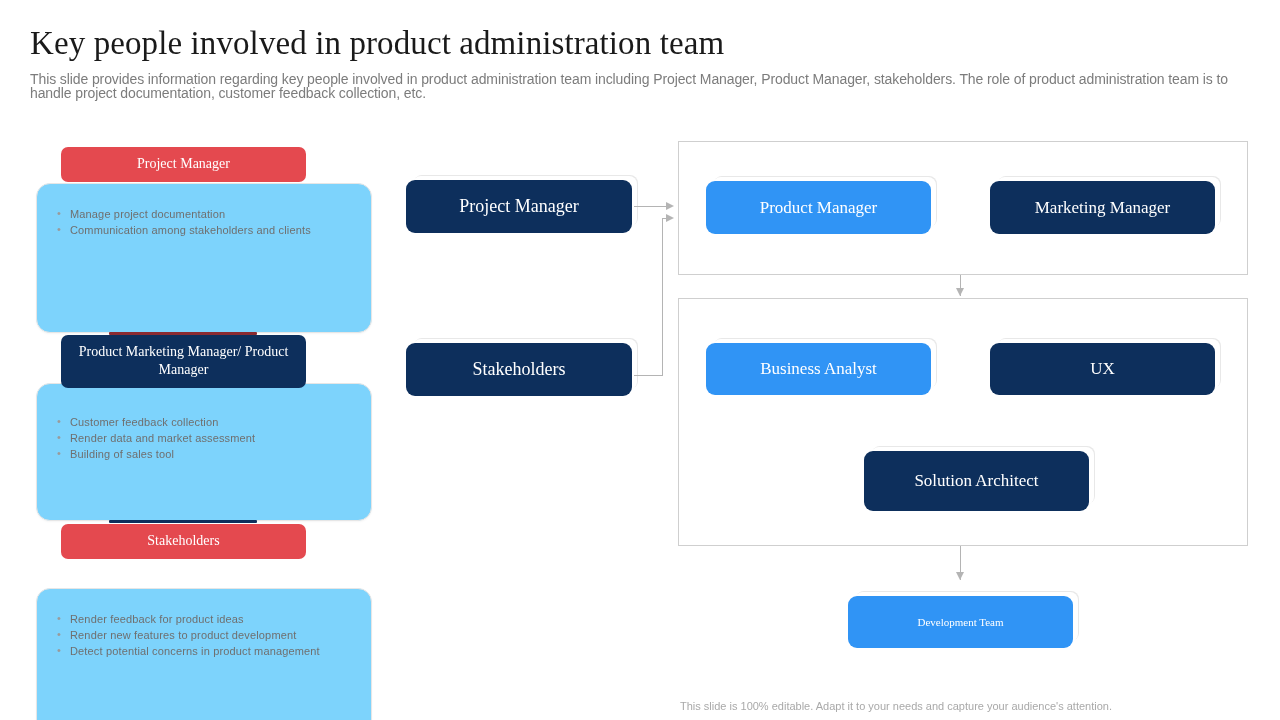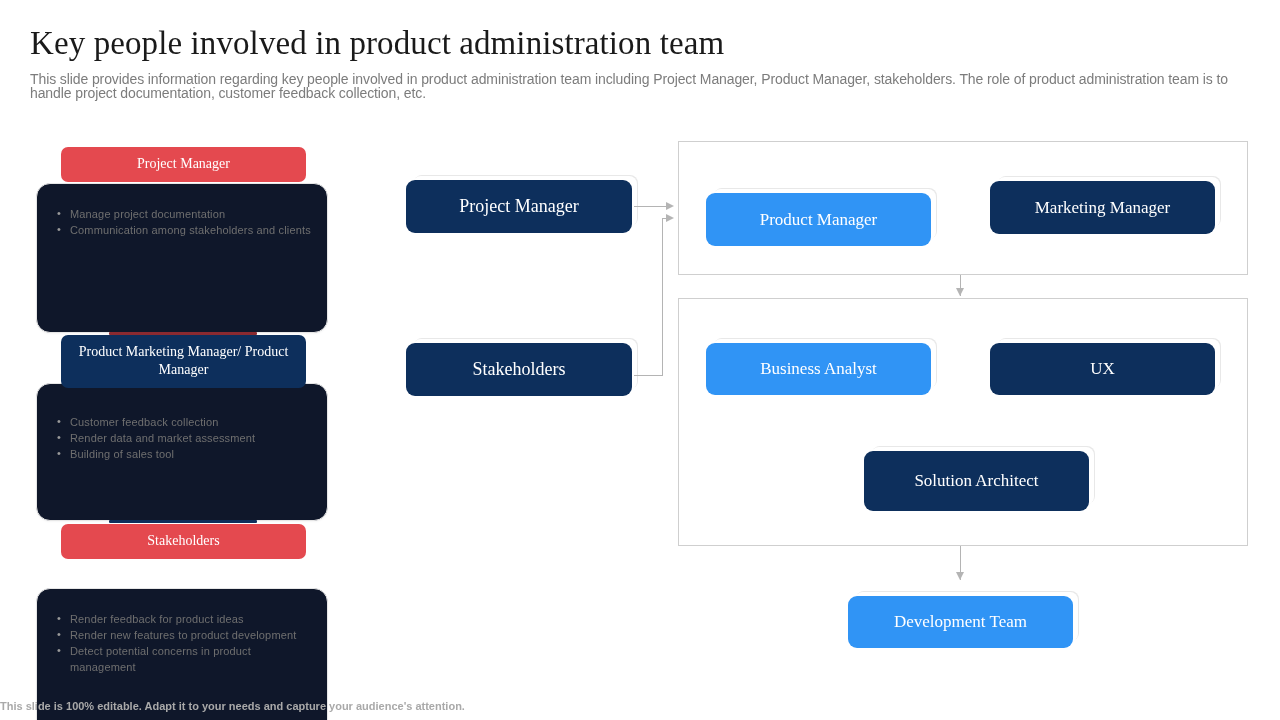--- a/index.html
+++ b/index.html
@@ -41,23 +41,23 @@
   
   .info-card {
     position: absolute;
     left: 36px;
     width: 294px;
   }
   .info-card .card-body {
     position: absolute;
     left: 0;
     top: 36px;
-    width: 292px;
-    box-sizing: border-box;
-    background: #0f172a;
+    width: 336px;
+    box-sizing: border-box;
+    background: #7dd3fc;
     border: 1px solid #e6e6e6;
     border-radius: 14px;
     box-shadow: 0 1px 2px rgba(0,0,0,0.04);
   }
   .info-card .card-header {
     position: absolute;
     left: 25px;
     top: 0;
     width: 245px;
     box-sizing: border-box;
@@ -147,24 +147,23 @@
     border-right: 4.5px solid transparent;
     border-top: 8px solid #b4b4b4;
   }
 
   
   .slide-footer {
     position: absolute;
     left: 0;
     top: 700px;
     width: 1112px;
-    text-align: left;
+    text-align: right;
     font-size: 11px;
     color: #a9a9a9;
-    font-weight: bold;
   }
 </style>
 </head>
 <body>
 
 <div class="slide-title">Key people involved in product administration team</div>
 <div class="slide-subtitle">This slide provides information regarding key people involved in product administration team including Project Manager, Product Manager, stakeholders. The role of product administration team is to handle project documentation, customer feedback collection, etc.</div>
 
 <div class="info-card" style="top:147px;">
   <div class="card-body" style="height:150px; padding:22px 14px 0 14px;">
@@ -207,29 +206,29 @@
 
 <div class="conn h" style="left:634px; top:206px; width:34px;"></div>
 <div class="arrow-head right" style="left:666px; top:201.5px;"></div>
 
 <div class="conn h" style="left:634px; top:375px; width:29px;"></div>
 <div class="conn v" style="left:662px; top:218px; height:158px;"></div>
 <div class="conn h" style="left:662px; top:218px; width:6px;"></div>
 <div class="arrow-head right" style="left:666px; top:213.5px;"></div>
 
 <div class="group-panel" style="left:678px; top:141px; width:570px; height:134px;"></div>
-<div class="flow-box blue" style="left:706px; top:181px; width:225px; height:53px; font-size:17px;margin-top:12px;">Product Manager</div>
+<div class="flow-box blue" style="left:706px; top:181px; width:225px; height:53px; font-size:17px;">Product Manager</div>
 <div class="flow-box navy" style="left:990px; top:181px; width:225px; height:53px; font-size:17px;">Marketing Manager</div>
 
 <div class="conn v" style="left:960px; top:275px; height:21px;"></div>
 <div class="arrow-head down" style="left:955.5px; top:288px;"></div>
 
 <div class="group-panel" style="left:678px; top:298px; width:570px; height:248px;"></div>
 <div class="flow-box blue" style="left:706px; top:343px; width:225px; height:52px; font-size:17px;">Business Analyst</div>
 <div class="flow-box navy" style="left:990px; top:343px; width:225px; height:52px; font-size:17px;">UX</div>
 <div class="flow-box navy" style="left:864px; top:451px; width:225px; height:60px; font-size:17px;">Solution Architect</div>
 
 <div class="conn v" style="left:960px; top:546px; height:34px;"></div>
 <div class="arrow-head down" style="left:955.5px; top:572px;"></div>
 
-<div class="flow-box blue" style="left:848px; top:596px; width:225px; height:52px; font-size:17px;">Development Team</div>
+<div class="flow-box blue" style="left:848px; top:596px; width:225px; height:52px; font-size:11px;">Development Team</div>
 
 <div class="slide-footer">This slide is 100% editable. Adapt it to your needs and capture your audience's attention.</div>
 
 </body></html>

